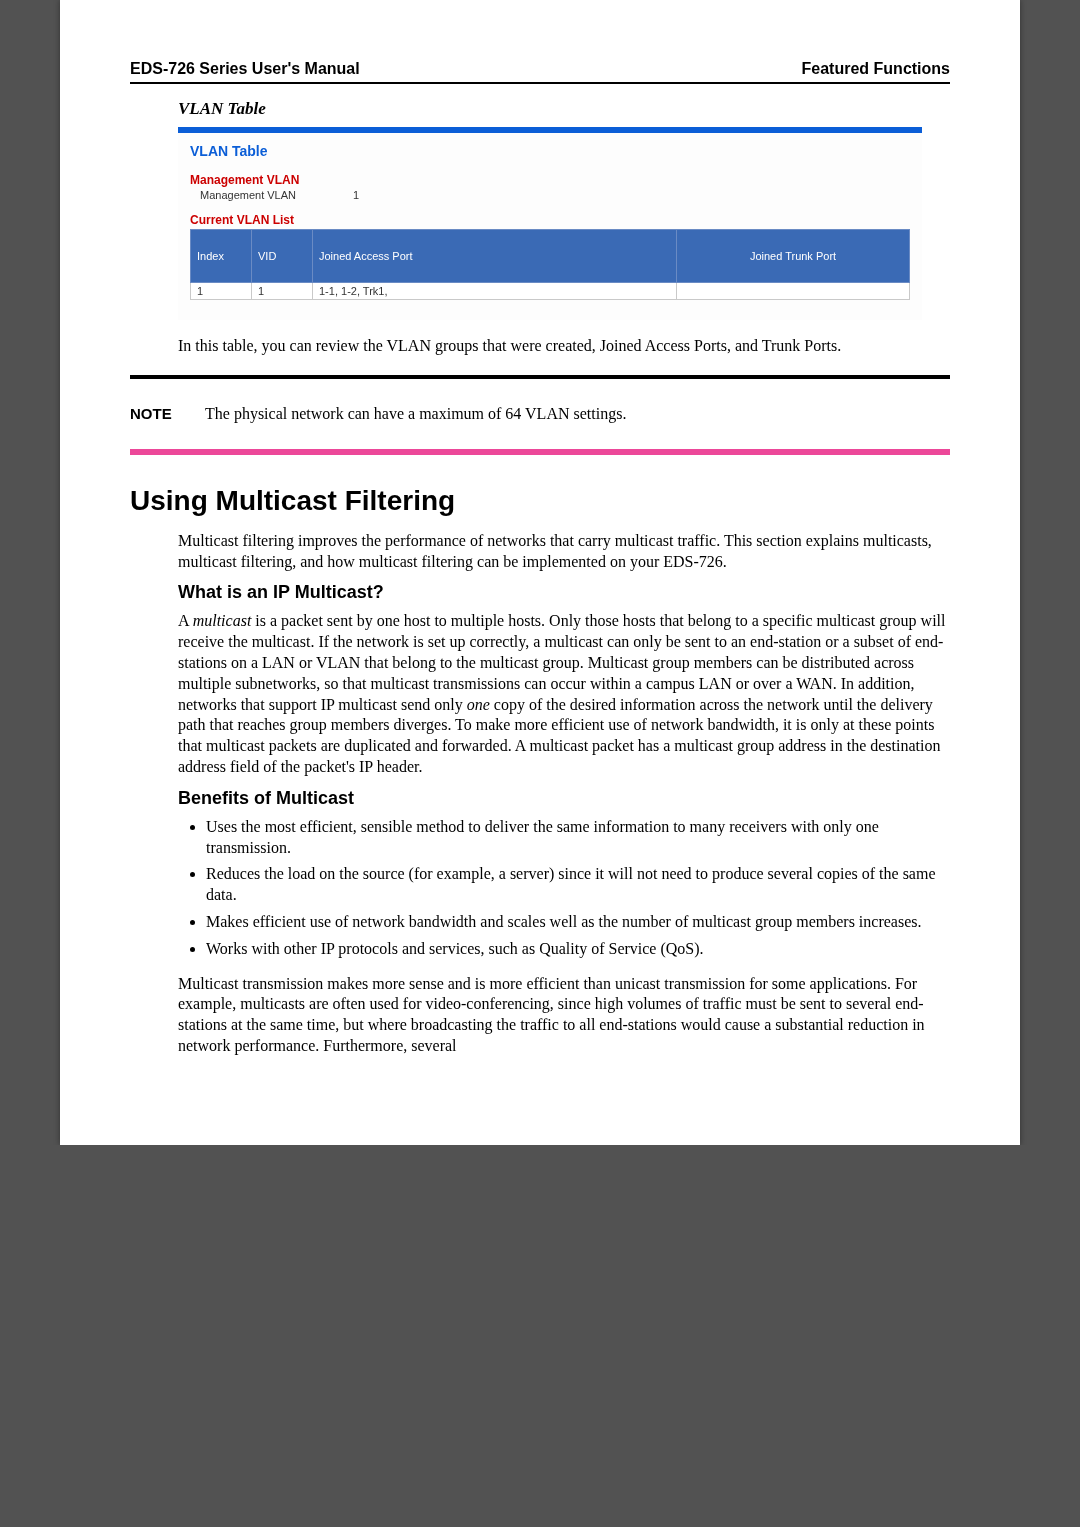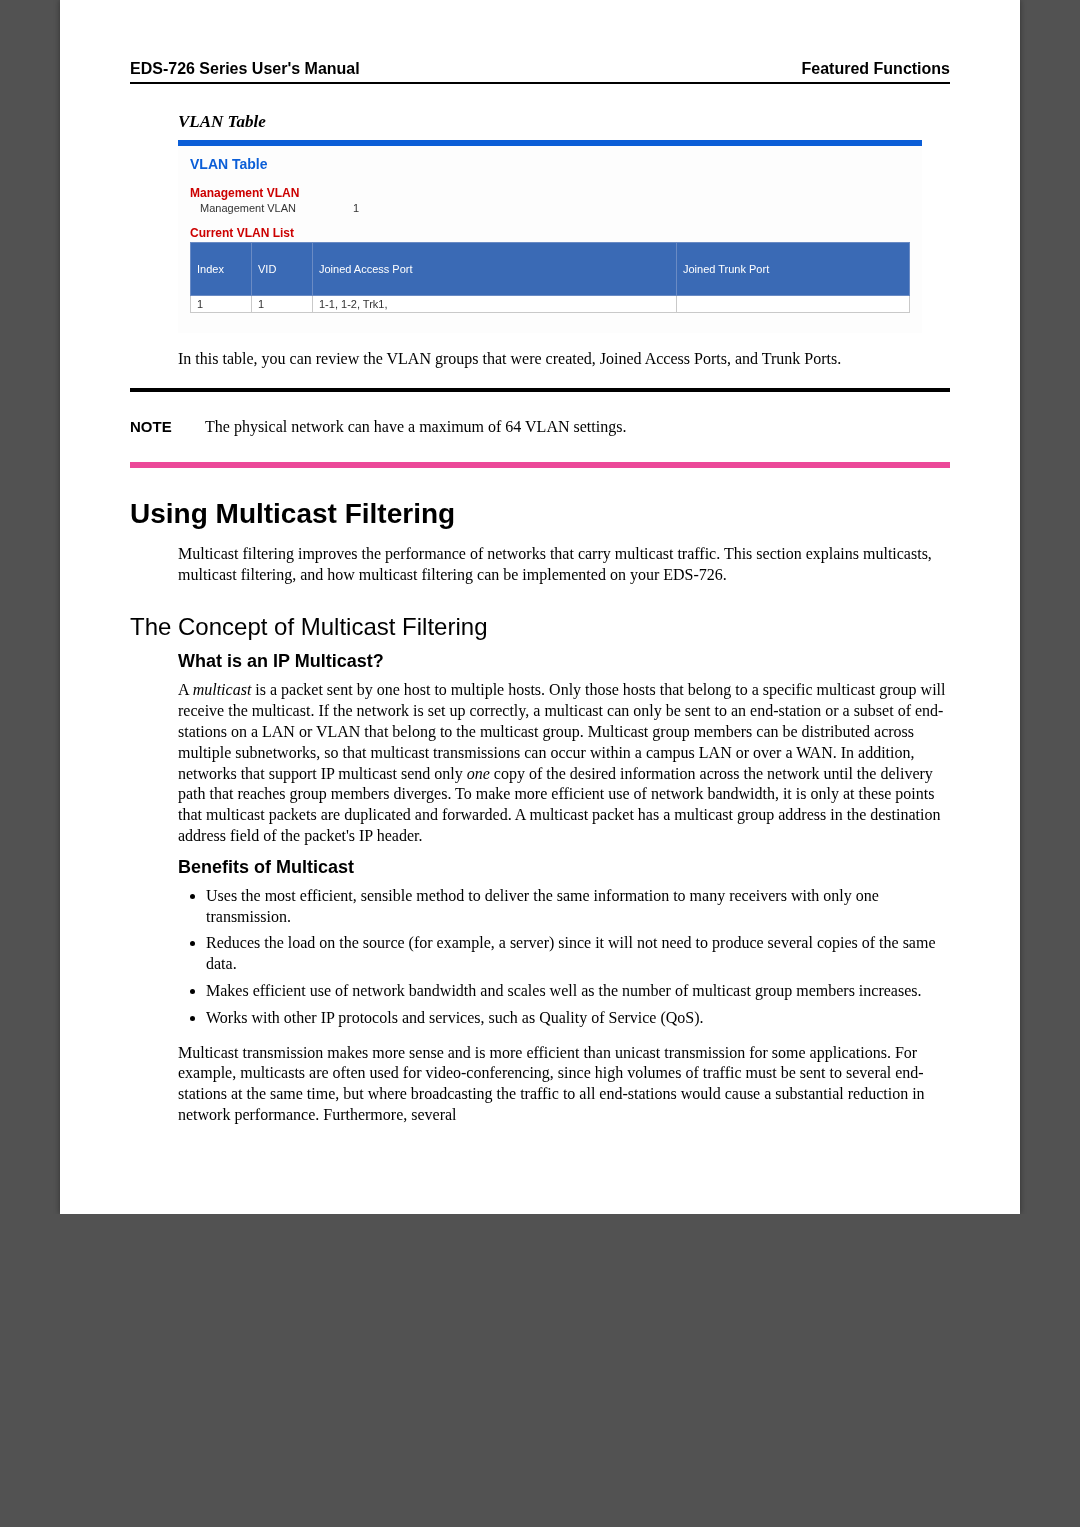--- a/index.html
+++ b/index.html
@@ -21,21 +21,21 @@
     margin: 0 auto;
   }
   .header-row {
     display: flex;
     justify-content: space-between;
     font-family: Arial, Helvetica, sans-serif;
     font-weight: bold;
     font-size: 16px;
     border-bottom: 2px solid #000;
     padding-bottom: 4px;
-    margin-bottom: 28px;
+    margin-bottom: 15px;
   }
   .section-indent {
     margin-left: 48px;
   }
   .vlan-title {
     font-style: italic;
     font-weight: bold;
     font-size: 17px;
     margin-bottom: 8px;
   }
@@ -157,21 +157,21 @@
           <span class="mgmt-val">1</span>
         </div>
 
         <div class="subhead" style="margin-top:12px;">Current VLAN List</div>
         <table>
           <thead>
             <tr>
               <th style="width:48px;">Index</th>
               <th style="width:48px;">VID</th>
               <th>Joined Access Port</th>
-              <th style="width:220px;">Joined Trunk Port</th>
+              <th style="width:220px;text-align:center;">Joined Trunk Port</th>
             </tr>
           </thead>
           <tbody>
             <tr>
               <td>1</td>
               <td>1</td>
               <td>1-1, 1-2, Trk1,</td>
               <td></td>
             </tr>
           </tbody>
@@ -186,21 +186,20 @@
         <div class="note-label">NOTE</div>
         <div class="note-text">The physical network can have a maximum of 64 VLAN settings.</div>
       </div>
     </div>
 
     <h1 class="h1">Using Multicast Filtering</h1>
     <div class="section-indent">
       <p class="para">Multicast filtering improves the performance of networks that carry multicast traffic. This section explains multicasts, multicast filtering, and how multicast filtering can be implemented on your EDS-726.</p>
     </div>
 
-    <h2 class="h2">The Concept of Multicast Filtering</h2>
 
     <div class="section-indent">
       <h3 class="h3">What is an IP Multicast?</h3>
       <p class="para">
         <span>A </span><span class="em">multicast</span><span> is a packet sent by one host to multiple hosts. Only those hosts that belong to a specific multicast group will receive the multicast. If the network is set up correctly, a multicast can only be sent to an end-station or a subset of end-stations on a LAN or VLAN that belong to the multicast group. Multicast group members can be distributed across multiple subnetworks, so that multicast transmissions can occur within a campus LAN or over a WAN. In addition, networks that support IP multicast send only </span><span class="em">one</span><span> copy of the desired information across the network until the delivery path that reaches group members diverges. To make more efficient use of network bandwidth, it is only at these points that multicast packets are duplicated and forwarded. A multicast packet has a multicast group address in the destination address field of the packet's IP header.</span>
       </p>
 
       <h3 class="h3">Benefits of Multicast</h3>
       <ul class="bullets">
         <li>Uses the most efficient, sensible method to deliver the same information to many receivers with only one transmission.</li>

